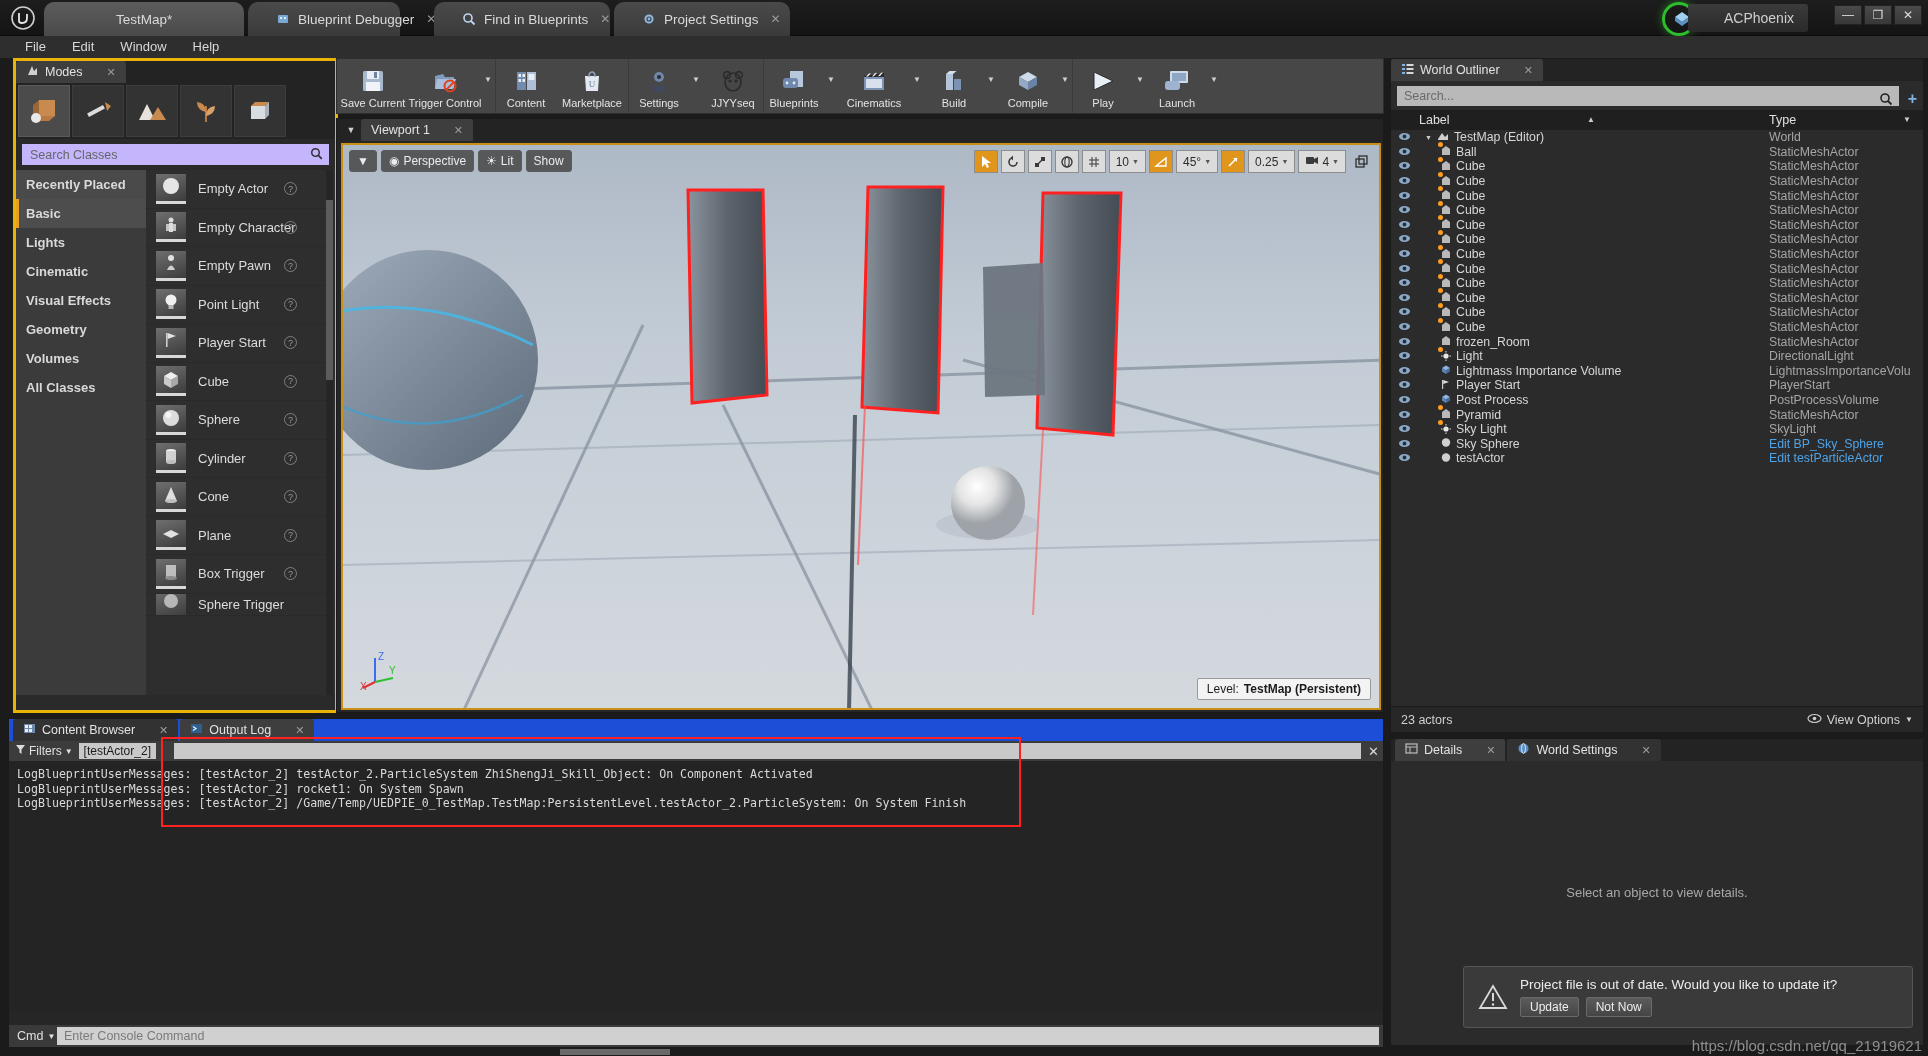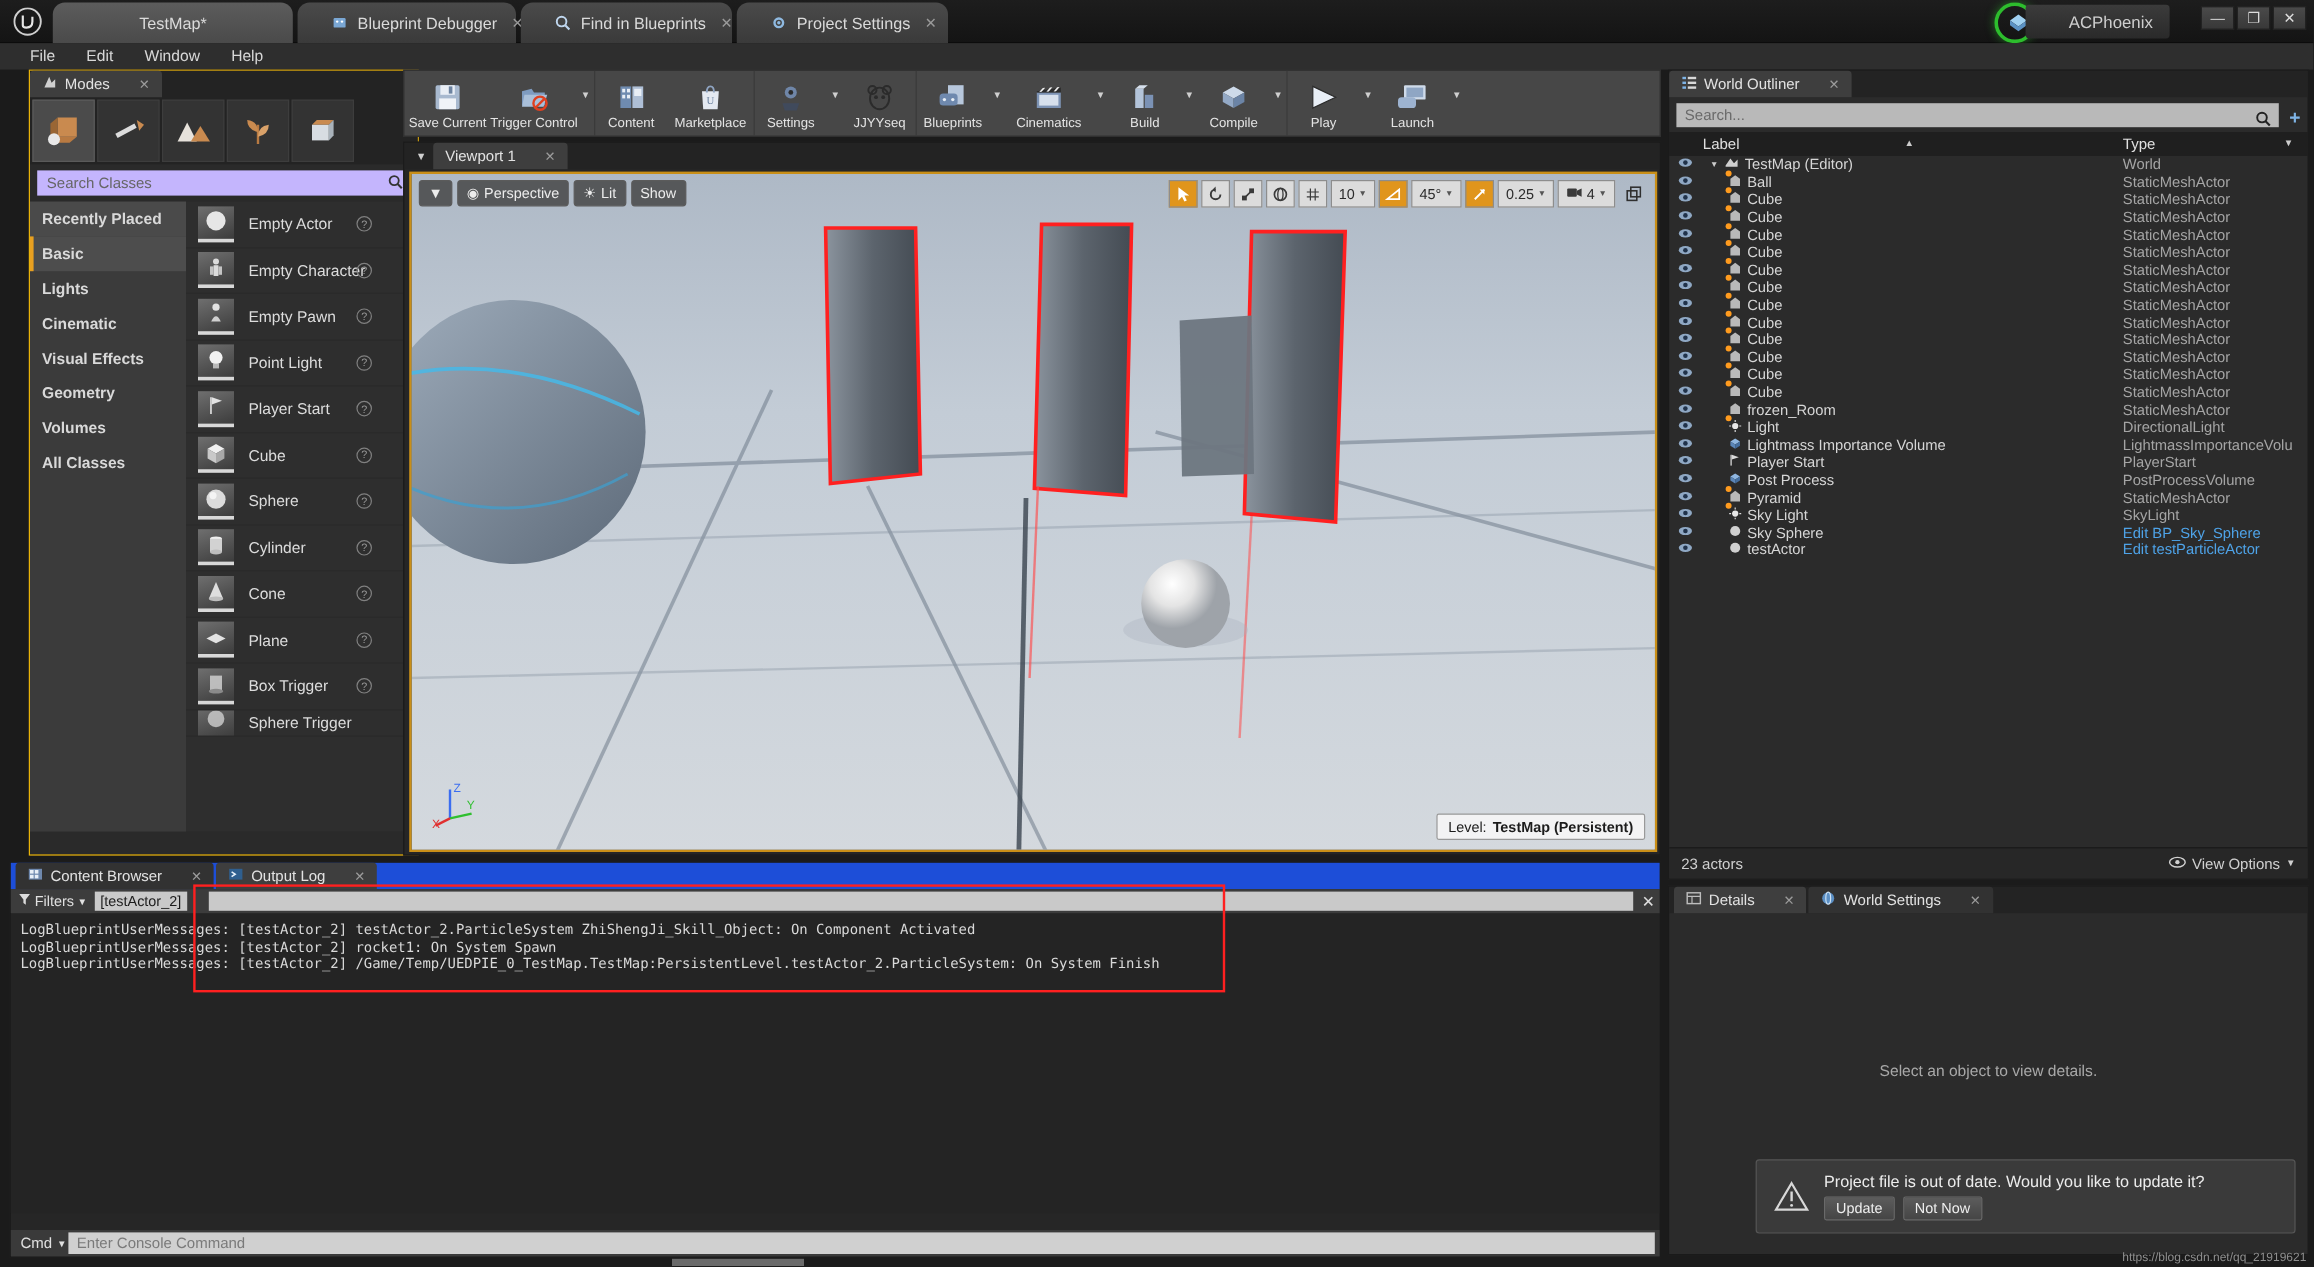--- a/index.html
+++ b/index.html
@@ -54,22 +54,22 @@
 
   
   .menubar{
     position:absolute; left:0; top:36px; width:1928px; height:22px;
     background:#2e2e2e; display:flex; align-items:center; padding-left:12px; gap:0;
   }
   .menubar .mi{ padding:0 13px; font-size:13px; color:#d8d8d8; line-height:22px; }
 
   
   .modes{
-    position:absolute; left:24px; top:58px; width:325px; height:655px;
-    background:#2a2a2a; border:1px solid #eab308;
+    position:absolute; left:13px; top:58px; width:325px; height:655px;
+    background:#2a2a2a; border:3px solid #eab308;
   }
   .paneltab{
     height:22px; background:#3e3e3e; display:inline-flex; align-items:center;
     padding:0 10px; gap:6px; font-size:12.5px; color:#e2e2e2;
     border-top-left-radius:3px; border-top-right-radius:3px;
   }
   .paneltab .px{ color:#9c9c9c; margin-left:18px; font-size:11px; }
   .panelbar{ height:22px; background:#232323; display:flex; align-items:flex-end; }
 
   .modeicons{ display:flex; height:56px; background:#232323; padding:2px 2px 0 2px; gap:2px; }
@@ -213,41 +213,41 @@
     position:absolute; left:1463px; top:966px; width:450px; height:62px;
     background:#3a3a3a; border:1px solid #565656; border-radius:3px;
     display:flex; align-items:center; padding:0 12px; gap:10px;
   }
   .warnicon{ width:34px; height:30px; display:flex; align-items:center; justify-content:center;
     color:#d0d0d0; font-size:24px; }
   .notiftext{ font-size:13.5px; color:#ececec; }
   .notifbtns{ display:flex; gap:7px; margin-top:5px; }
   .nbtn{ background:linear-gradient(180deg,#5c5c5c,#454545); border:1px solid #6a6a6a;
     color:#efefef; font-size:12px; padding:2px 9px; border-radius:2px; }
-  .watermark{ position:absolute; right:6px; bottom:2px; font-size:10px; color:#8f8f8f; }
+  .watermark{ position:absolute; right:6px; bottom:2px; font-size:15px; color:#8f8f8f; }
   .hscroll{ position:absolute; left:560px; bottom:1px; width:110px; height:6px; background:#6a6a6a; }
 </style>
 </head>
 <body>
 
 <div id="app">
 
   <div class="titlebar">
     <div class="ue-logo">
       <svg width="24" height="24" viewBox="0 0 24 24">
           <circle cx="12" cy="12" r="11" fill="none" stroke="#cfcfcf" stroke-width="1.6"></circle>
           <path d="M8 7 L8 15 Q8 17 11 17 Q16 17 16 12 L16 8" fill="none" stroke="#e6e6e6" stroke-width="1.8"></path>
         </svg>
     </div>
 
     <div class="tab active" style="left:44px; width:200px;">
       <span style="margin-left:46px;">TestMap*</span>
     </div>
 
-    <div class="tab" style="left:248px; width:182px;">
+    <div class="tab" style="left:248px; width:152px;">
       <span class="ticon">
         <svg width="14" height="14" viewBox="0 0 14 14">
             <rect x="2" y="3" width="10" height="8" rx="1" fill="#7aa7d4"></rect>
             <circle cx="5" cy="6" r="1" fill="#fff"></circle>
             <circle cx="9" cy="6" r="1" fill="#fff"></circle>
           </svg>
       </span>
       <span>Blueprint Debugger</span>
       <span class="tclose">✕</span>
     </div>

